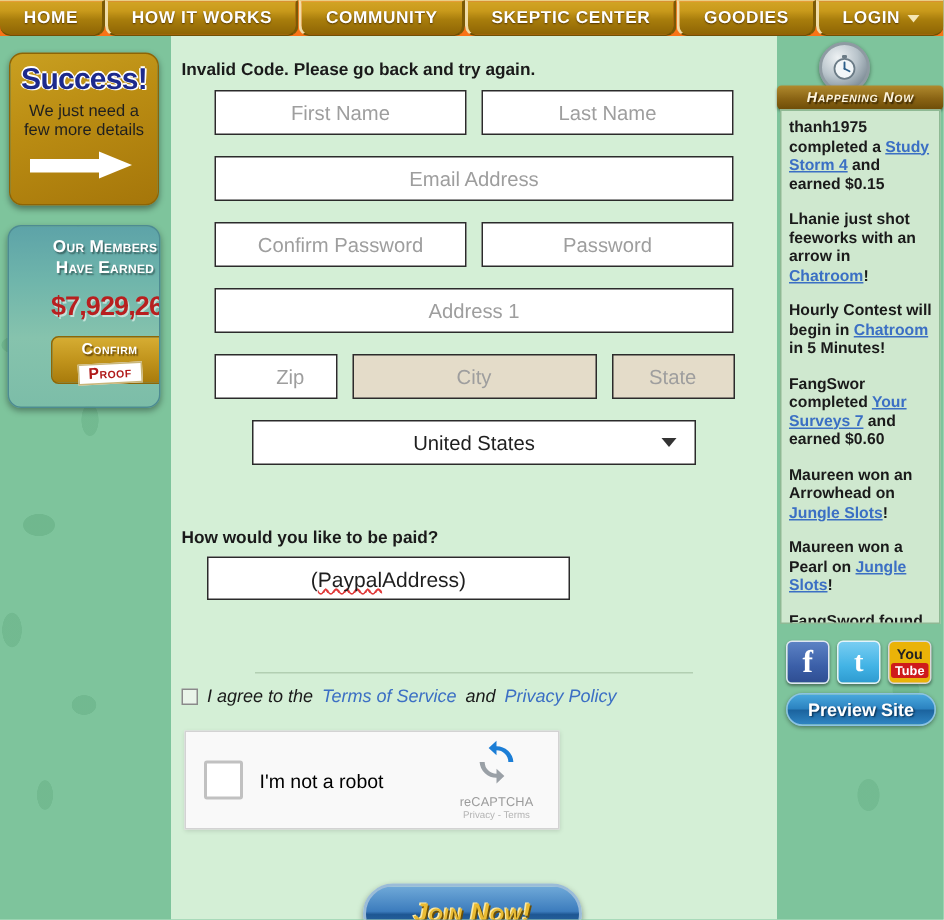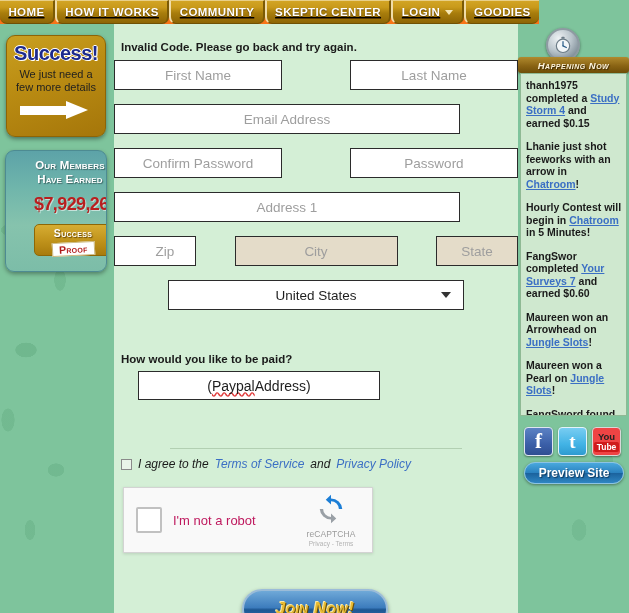--- a/index.html
+++ b/index.html
@@ -49,25 +49,24 @@
       radial-gradient(ellipse 16px 28px at 55px 350px, rgba(104,176,134,.5) 40%, transparent 42%),
       radial-gradient(ellipse 22px 18px at 95px 430px, rgba(104,176,134,.6) 40%, transparent 42%),
       radial-gradient(ellipse 18px 26px at 70px 500px, rgba(104,176,134,.55) 40%, transparent 42%);
     opacity: .8;
   }
 
   
   .navbar {
     position: absolute;
     top: 0; left: 0;
-    width: 539px; height: 24px;
+    width: 629px; height: 24px;
     display: flex;
     z-index: 20;
     background: #f97316;
-    text-decoration: underline;
   }
   .nav-item {
     flex: 1 1 auto;
     display: flex;
     align-items: center;
     justify-content: center;
     height: 24px;
     color: #ffffff;
     font-size: 11.5px;
     font-weight: bold;
@@ -223,21 +222,21 @@
     box-sizing: border-box;
   }
   .error-msg {
     position: absolute;
     top: 17px; left: 7px;
     font-size: 11.5px;
     font-weight: bold;
     color: #1a1a1a;
   }
   .form-area { position: absolute; top: 36px; left: 0; width: 404px; }
-  .row { display: flex; justify-content: space-between; gap: 10px; margin-bottom: 14px; }
+  .row { display: flex; justify-content: center; gap: 10px; margin-bottom: 14px; }
 
   .fld {
     height: 30px;
     background: #ffffff;
     border: 1px solid #2b2b2b;
     box-sizing: border-box;
     display: flex;
     align-items: center;
     justify-content: center;
     font-size: 13.5px;
@@ -345,21 +344,21 @@
     border: 2px solid #c1c1c1;
     border-radius: 2px;
     margin-left: 12px;
     box-sizing: border-box;
     cursor: pointer;
     flex: 0 0 auto;
   }
   .rc-label {
     margin-left: 11px;
     font-size: 13px;
-    color: #be185d;
+    color: #000000;
     flex: 1 1 auto;
   }
   .rc-brand {
     margin-right: 10px;
     text-align: center;
     width: 62px;
     flex: 0 0 auto;
   }
   .rc-logo {
     width: 30px; height: 30px;
@@ -465,21 +464,21 @@
     font-family: "Liberation Serif", serif;
     border: 1px solid #dfe6f2;
   }
   .soc-tw {
     background: linear-gradient(180deg, #78cdf2 0%, #42b3e5 60%, #2e9bd0 100%);
     color: #fff; font-size: 19px; font-weight: bold;
     font-family: "Liberation Serif", serif;
     border: 1px solid #e3f3fb;
   }
   .soc-yt {
-    background: #ef4444;
+    background: #eab308;
     border: 1px solid #d8d8d8;
     flex-direction: column;
     line-height: 10px;
   }
   .yt-you { font-size: 9.5px; font-weight: bold; color: #222; }
   .yt-tube {
     font-size: 8.5px; font-weight: bold; color: #fff;
     background: #cf1b1b; border-radius: 2px; padding: 0 3px;
   }
 
@@ -512,44 +511,44 @@
   <div class="nav-item">
     <span>HOW IT WORKS</span>
   </div>
   <div class="nav-item">
     <span>COMMUNITY</span>
   </div>
   <div class="nav-item">
     <span>SKEPTIC CENTER</span>
   </div>
   <div class="nav-item">
+    <span>GOODIES</span>
+  </div>
+  <div class="nav-item">
     <span>LOGIN</span>
     <span class="nav-caret"></span>
-  </div>
-  <div class="nav-item">
-    <span>GOODIES</span>
   </div>
 </div>
 
 <div class="left-col">
 
   <div class="success-box">
     <div class="success-title">Success!</div>
     <div class="success-sub">We just need a few more details</div>
     <div class="success-arrow"></div>
   </div>
 
   <div class="earned-box">
     <div class="earned-head">
       <span>Our Members</span><br>
       <span>Have Earned</span>
     </div>
     <div class="earned-amount">$7,929,263</div>
     <div class="payment-proof">
-      <div class="pp-line1">Success</div>
+      <div class="pp-line1">Confirm</div>
       <span class="pp-line2">Proof</span>
     </div>
   </div>
 
 </div>
 
 <div class="main-panel">
 
   <div class="error-msg">Invalid Code. Please go back and try again.</div>
 

